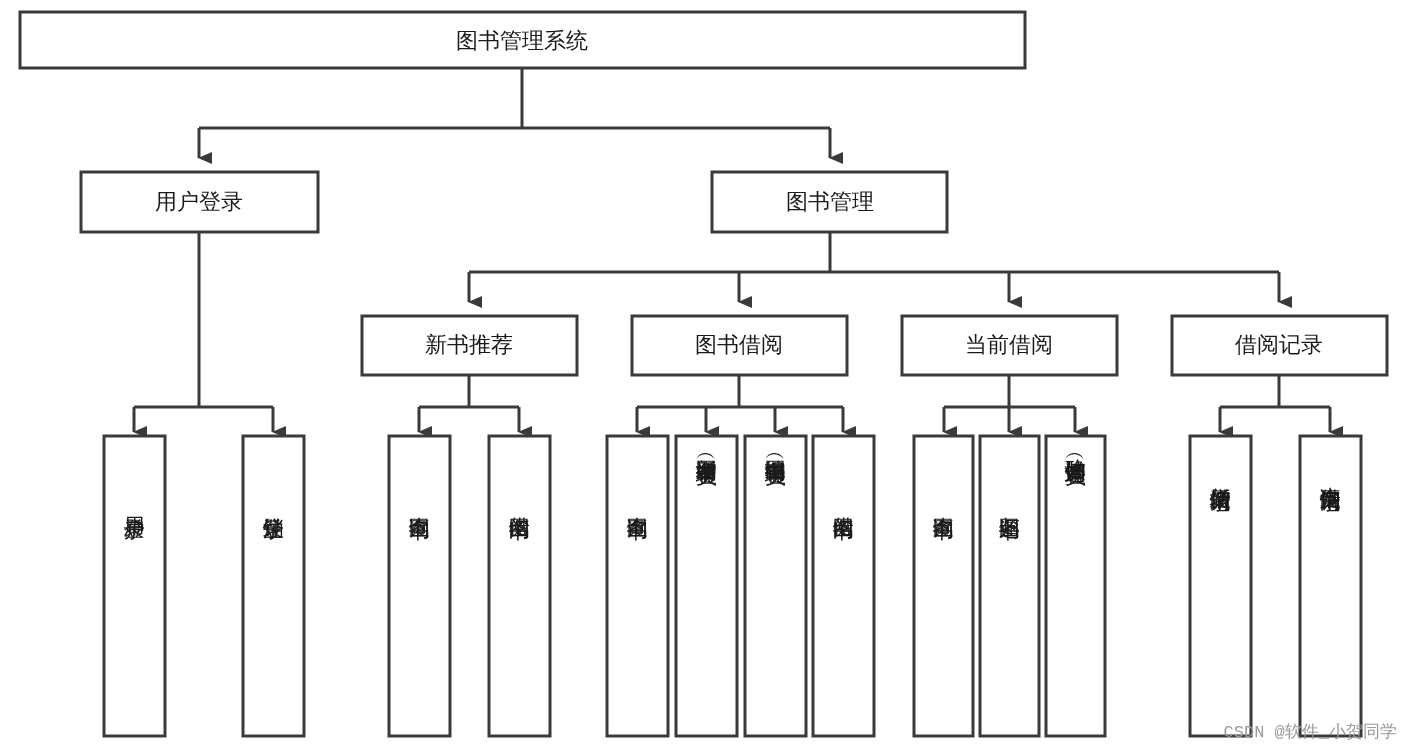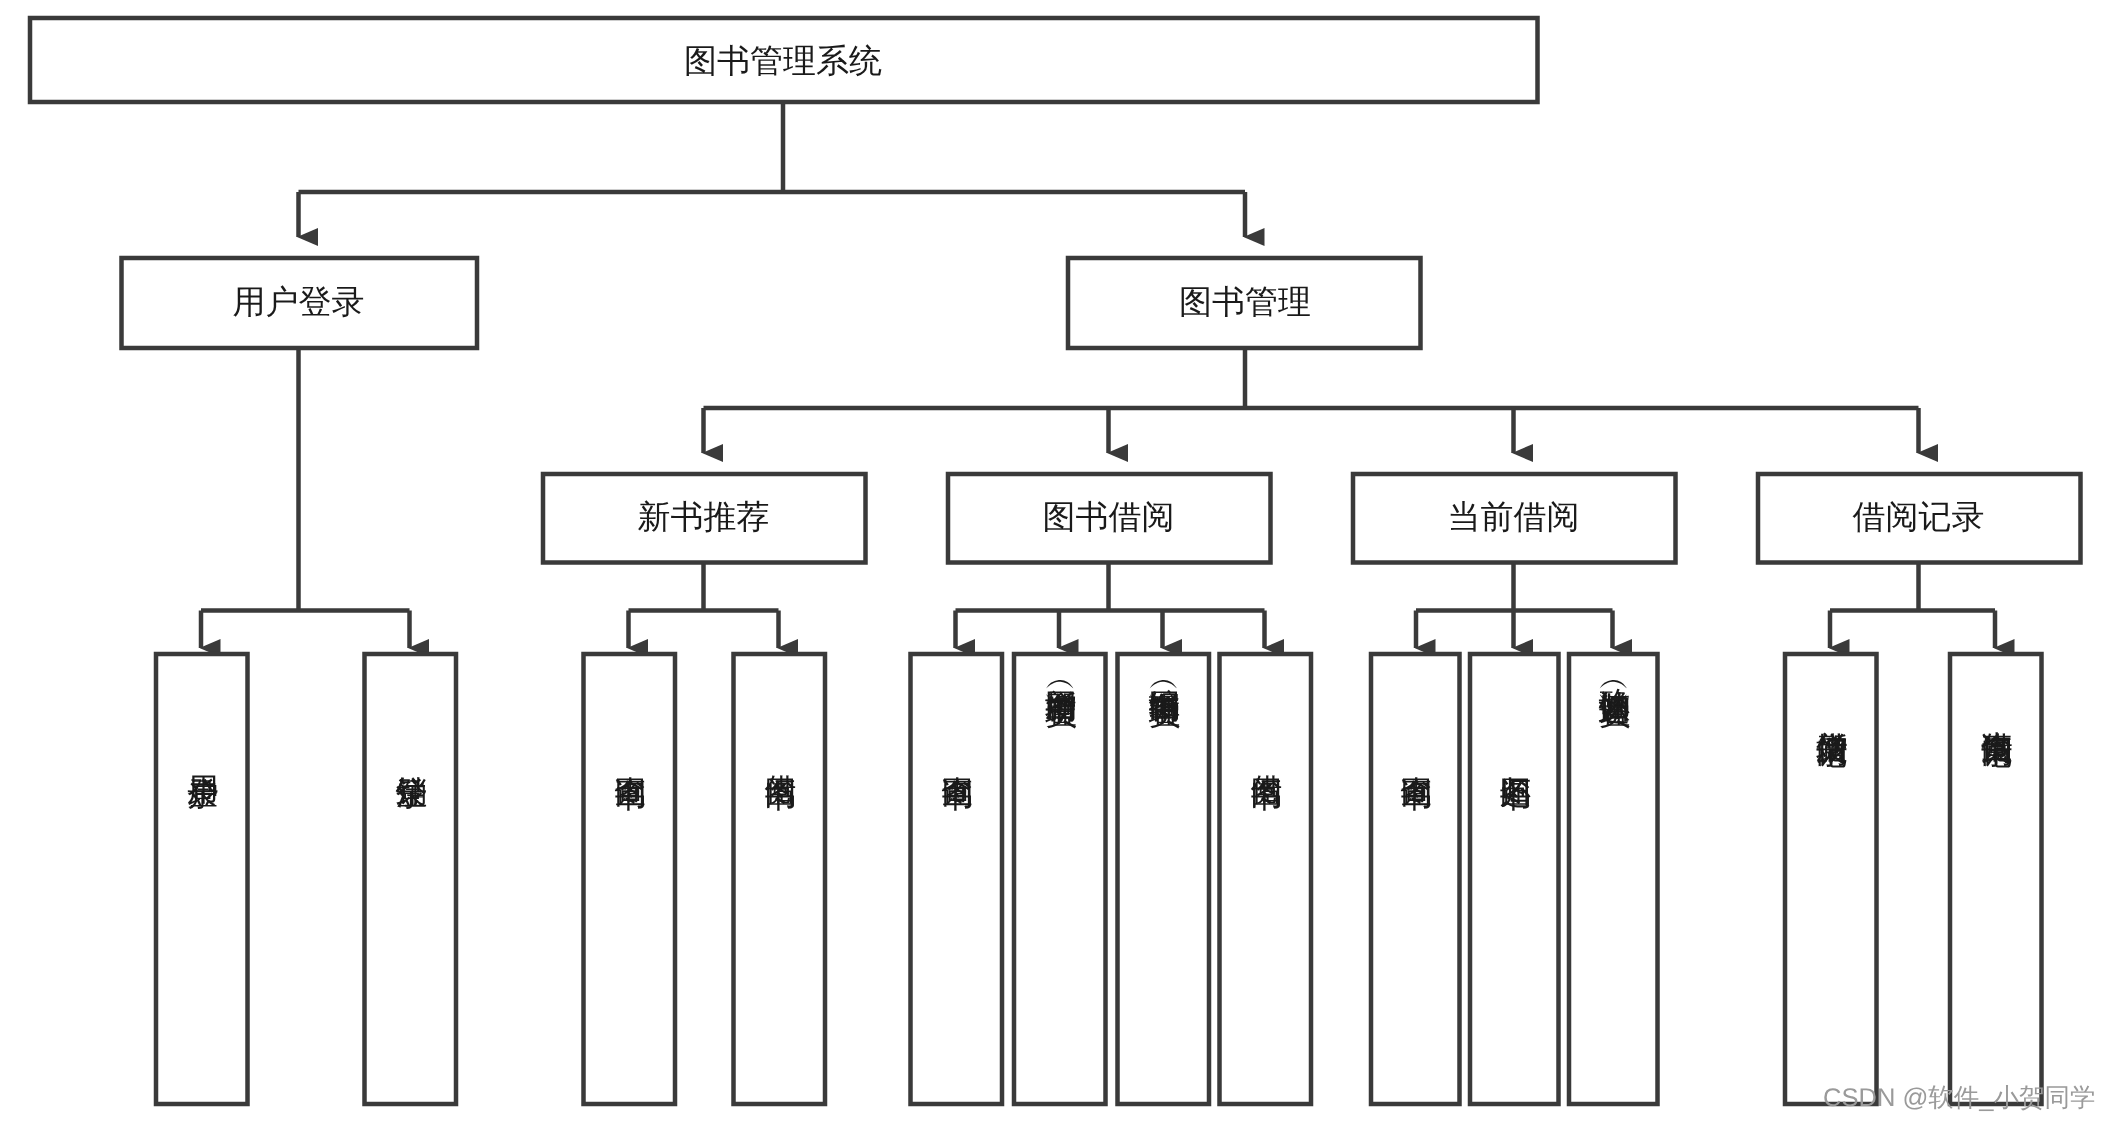--- a/index.html
+++ b/index.html
@@ -59,21 +59,21 @@
     color: #1a1a1a;
     letter-spacing: 1px;
     text-align: start;
     white-space: nowrap;
     pointer-events: none;
   }
   .watermark {
     position: absolute;
     right: 8px;
     bottom: 4px;
-    font-family: Liberation Sans, sans-serif;
+    font-family: Liberation Mono, monospace;
     font-size: 17px;
     color: #9a9a9a;
     white-space: nowrap;
   }
 </style>
 </head>
 <body>
 
 <div id="diagram-root">
 

